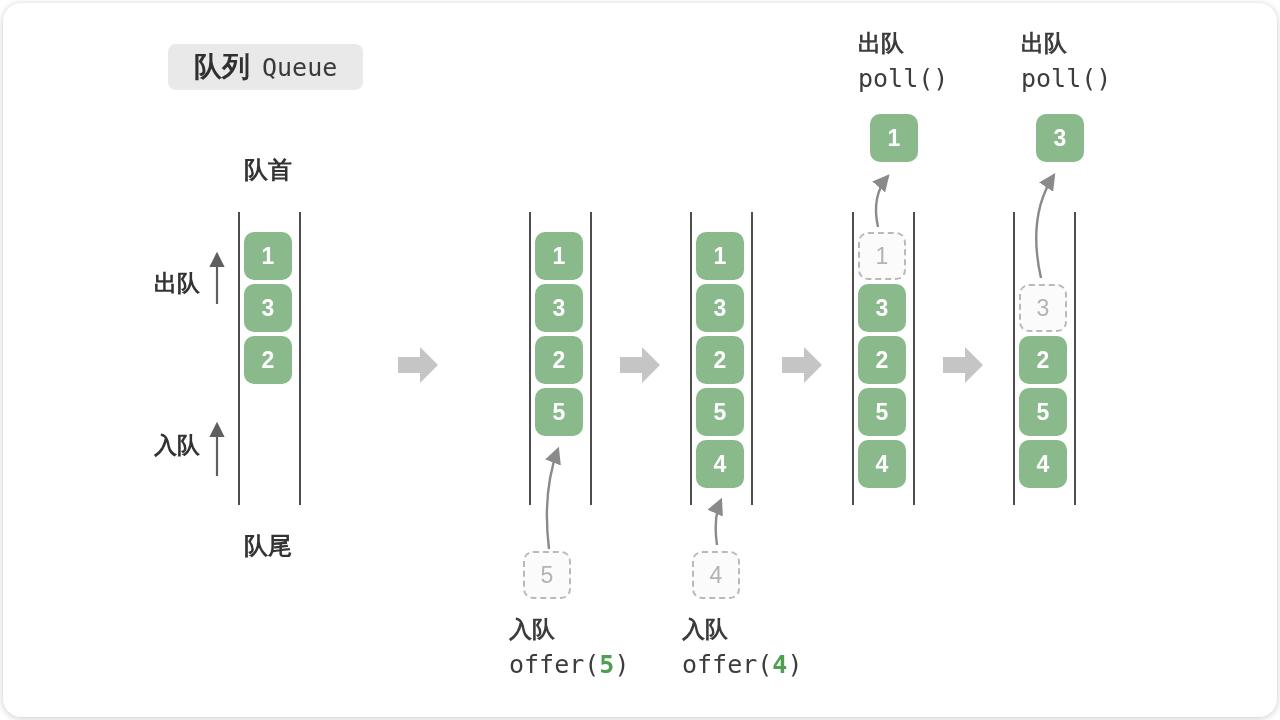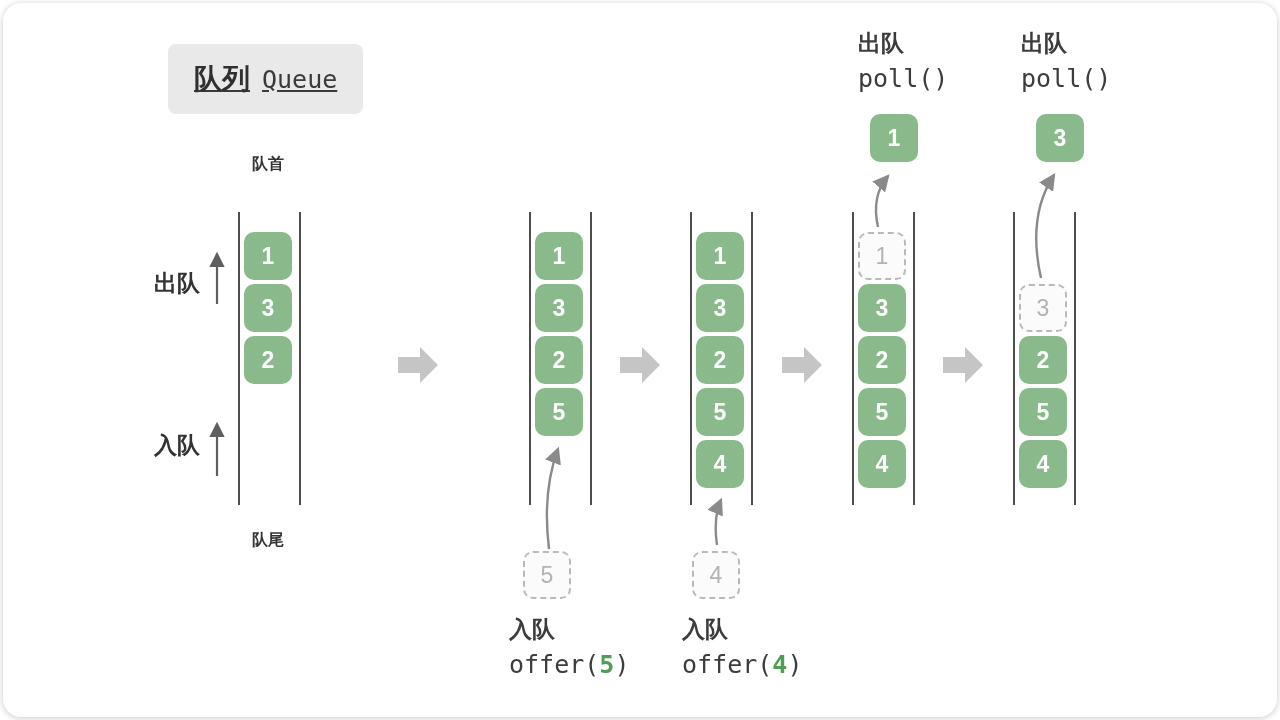--- a/index.html
+++ b/index.html
@@ -6,27 +6,27 @@
   .canvas{
     position:relative;width:1280px;height:720px;overflow:hidden;background:#ffffff;
     font-family:"Liberation Sans","DejaVu Sans",sans-serif;color:var(--text-dark,#3c3c3c);
   }
   .card{
     position:absolute;inset:3px;border-radius:18px;background:#ffffff;
     box-shadow:0 1px 6px rgba(0,0,0,0.22);
   }
   .overlay{position:absolute;left:0;top:0;width:1280px;height:720px;pointer-events:none;}
   .badge{
-    position:absolute;left:168px;top:44px;height:70px;padding:0 26px;
+    position:absolute;left:168px;top:44px;height:46px;padding:0 26px;
     background:var(--badge-bg,#e9e9e9);border-radius:8px;
-    display:flex;align-items:center;gap:12px;text-decoration:underline;
+    display:flex;align-items:center;gap:12px;
   }
   .badge-zh{font-size:28px;font-weight:700;color:#303030;}
   .badge-en{font-family:"DejaVu Sans Mono","Liberation Mono",monospace;font-size:25px;font-weight:500;color:#3a3a3a;}
-  .lbl{position:absolute;font-weight:700;font-size:16px;color:#333333;white-space:nowrap;}
+  .lbl{position:absolute;font-weight:700;font-size:24px;color:#333333;white-space:nowrap;}
   .lbl-front{left:238px;top:154px;width:60px;text-align:center;}
   .lbl-rear{left:238px;top:530px;width:60px;text-align:center;}
   .lbl-side{font-size:23px;left:140px;width:60px;text-align:right;}
   .lbl-dequeue{top:268px;}
   .lbl-enqueue{top:430px;}
   .qline{
     position:absolute;top:212px;height:293px;width:1.6px;
     background:var(--line-dark,#4d4d4d);
   }
   .cell{

